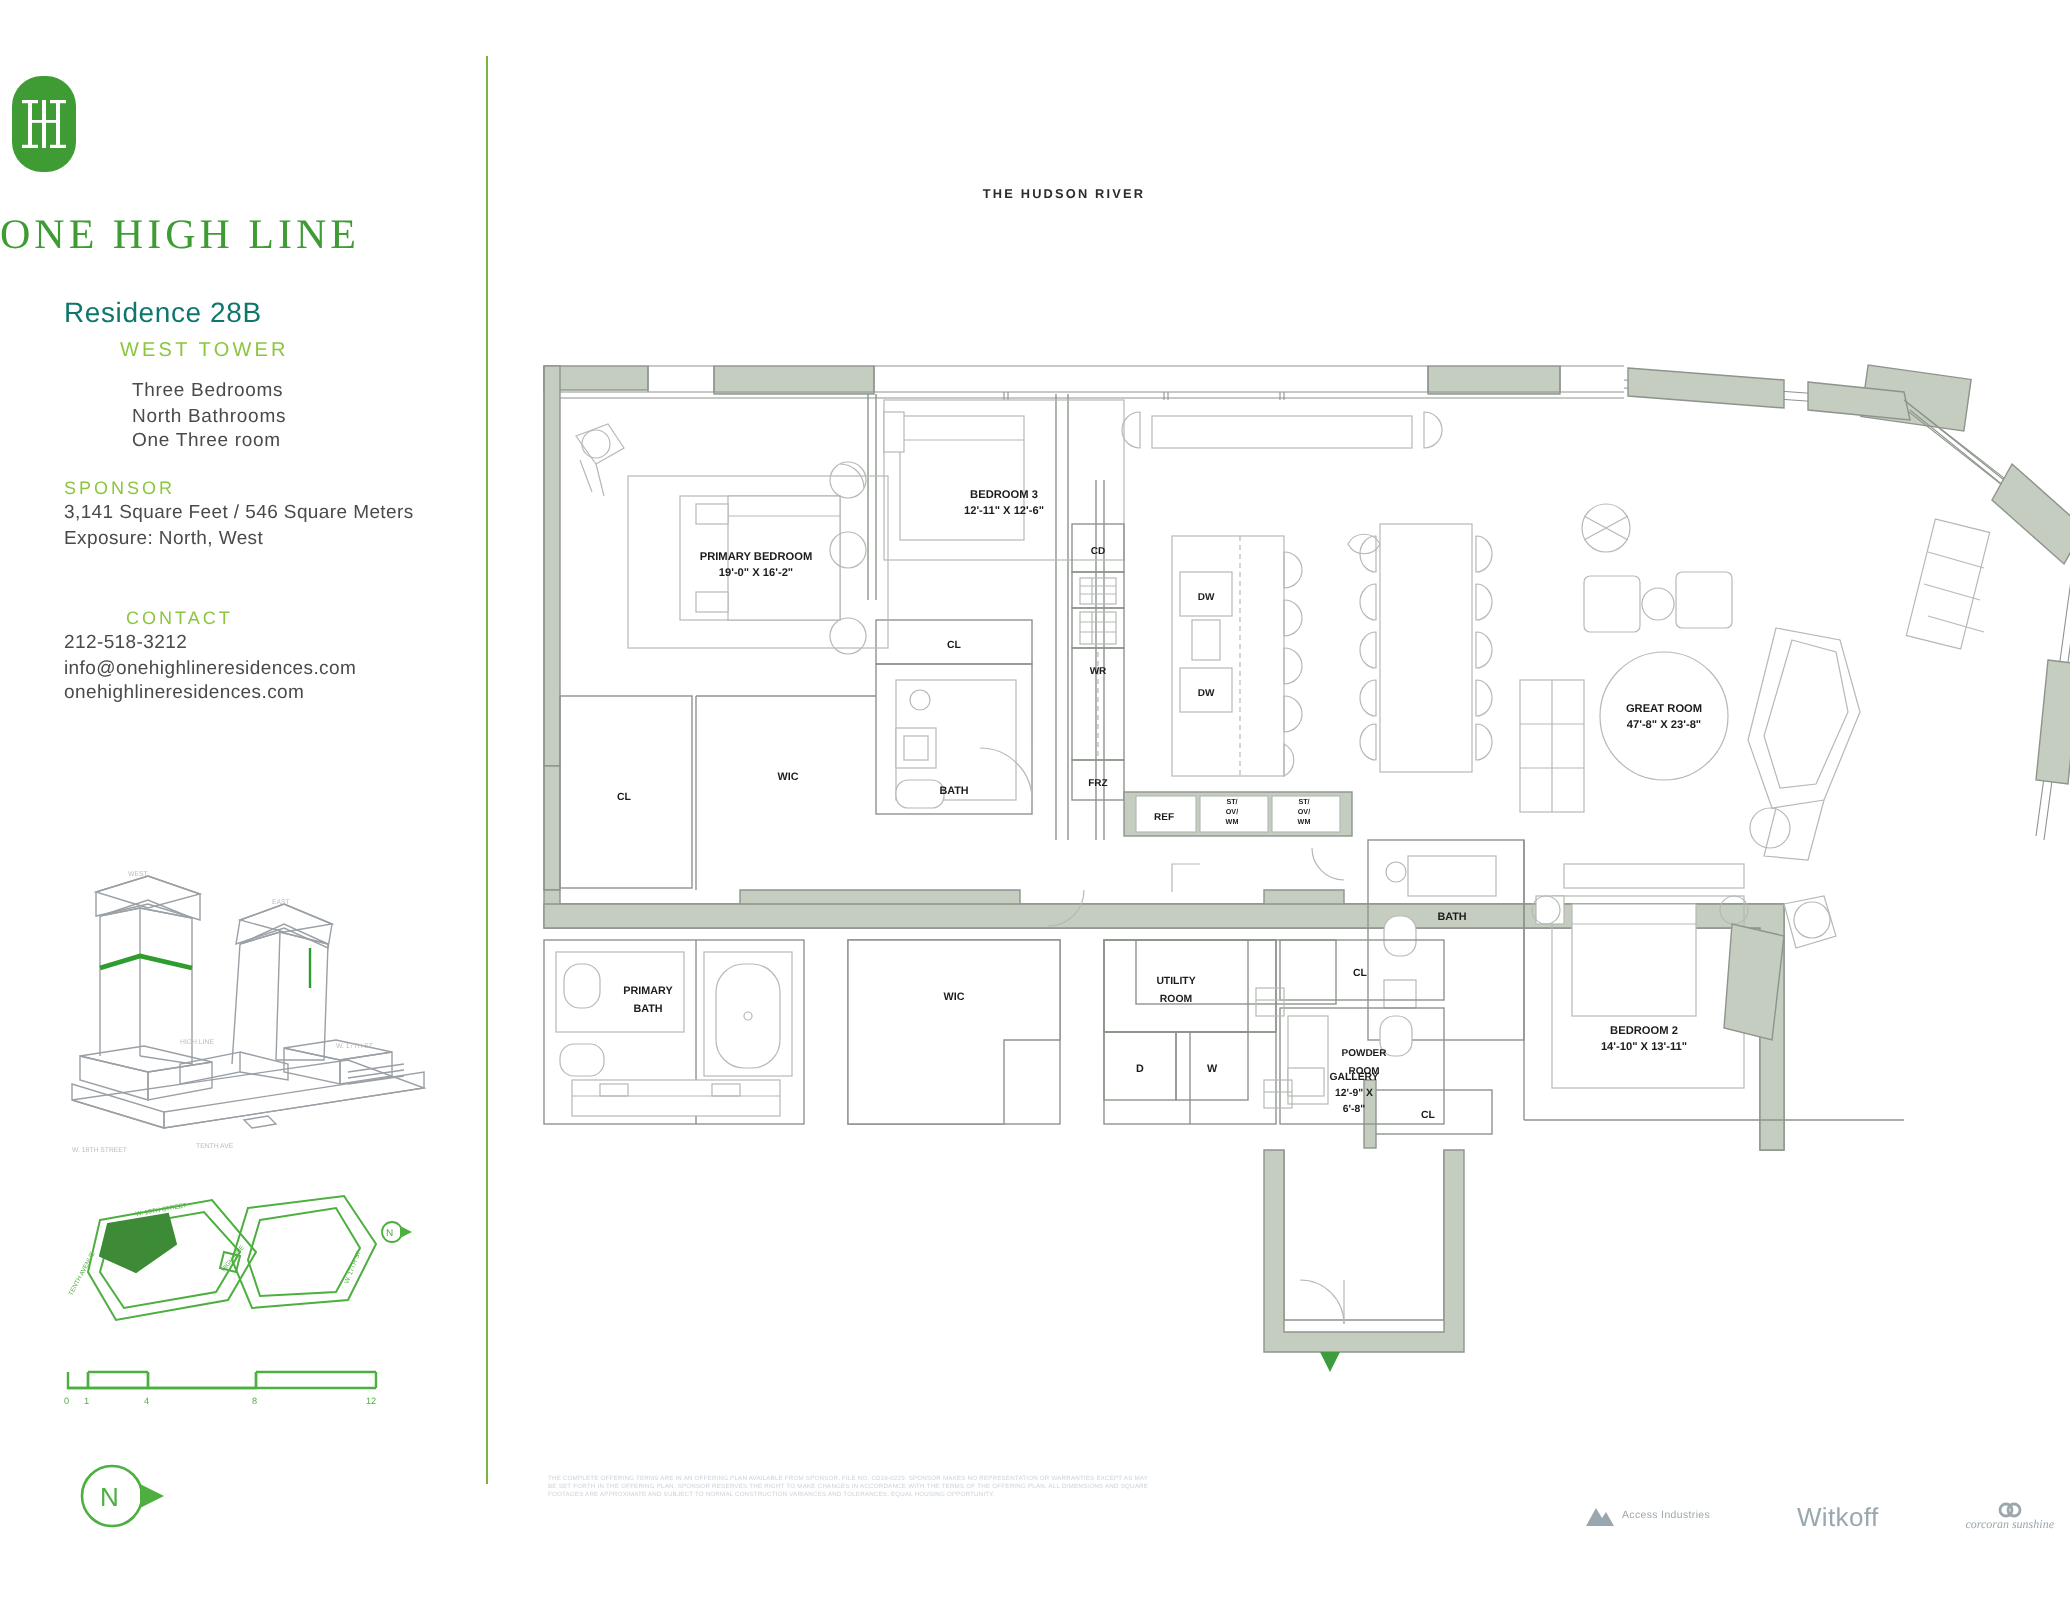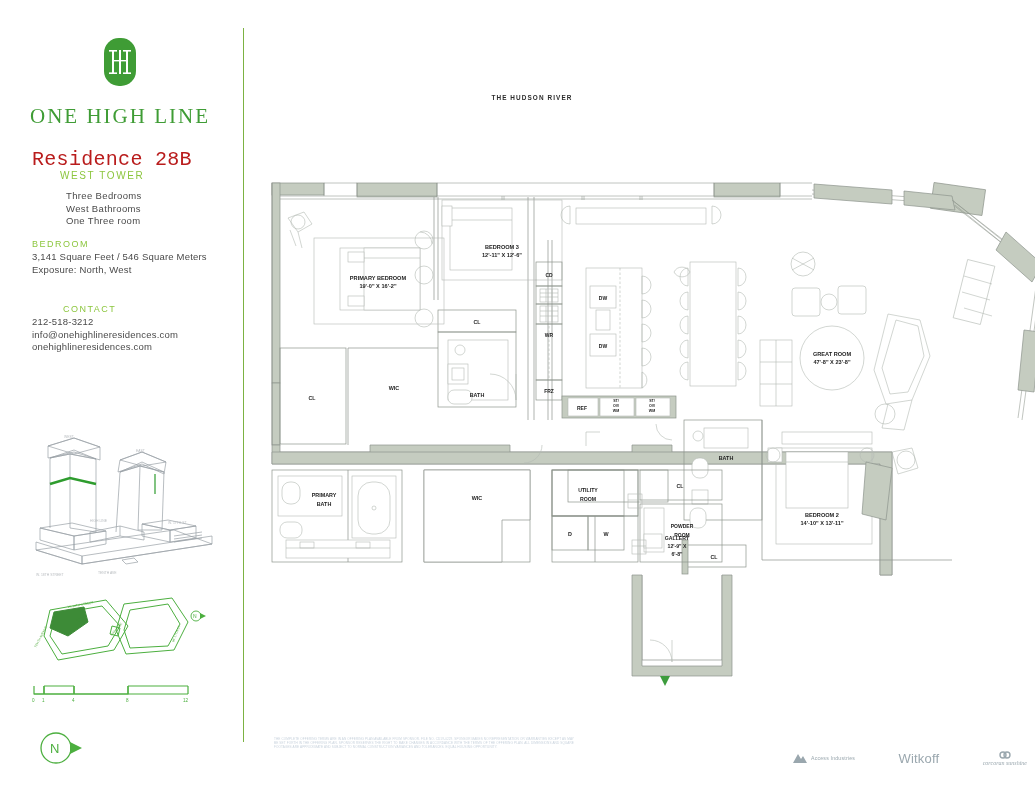--- a/index.html
+++ b/index.html
@@ -4,25 +4,25 @@
 <style>
   html,body{margin:0;padding:0;background:#ffffff;}
   body{width:1035px;height:800px;overflow:hidden;font-family:"Liberation Sans",sans-serif;position:relative;}
 
   .page{position:absolute;inset:0;background:#fff;}
 
   
   .sidebar{position:absolute;left:0;top:0;width:240px;height:800px;}
   .divider{position:absolute;left:243px;top:28px;width:1px;height:714px;background:#7cb242;}
 
-  .logo-wrap{position:absolute;left:0;top:38px;width:240px;text-align:center;}
+  .logo-wrap{position:absolute;left:0;top:38px;width:240px;text-align:left;}
   .logo-mark{width:44px;height:54px;display:inline-block;}
   .brand{margin-top:8px;font-family:"Liberation Serif",serif;font-size:21px;letter-spacing:2.0px;color:#3f9c35;white-space:nowrap;}
 
-  .res-title{position:absolute;left:32px;top:148px;font-family:Liberation Mono, monospace;font-size:20px;color:#b91c1c;letter-spacing:.3px;}
+  .res-title{position:absolute;left:32px;top:148px;font-family:Liberation Sans, sans-serif;font-size:14px;color:#0f766e;letter-spacing:.3px;}
   .res-sub{position:absolute;left:32px;top:170px;font-size:10px;letter-spacing:1.6px;color:#8cc63e;margin-left:28px;}
 
   .specs{position:absolute;left:32px;top:190px;font-size:9.5px;line-height:12.6px;color:#4a4a4a;letter-spacing:.35px;margin-left:34px;}
 
   .sec-label{font-size:9px;letter-spacing:1.5px;color:#8cc63e;}
   .interior-head{position:absolute;left:32px;top:239px;}
   .interior-body{position:absolute;left:32px;top:251px;font-size:9.5px;line-height:12.6px;color:#4a4a4a;letter-spacing:.2px;}
 
   .contact-head{position:absolute;left:15px;top:304px;margin-left:48px;}
   .contact-body{position:absolute;left:32px;top:316px;font-size:9.5px;line-height:12.6px;color:#4a4a4a;letter-spacing:.2px;}
@@ -64,25 +64,25 @@
         <rect x="16" y="22" width="12" height="1.4" fill="#fff"></rect>
       </svg>
       <div class="brand">ONE HIGH LINE</div>
     </div>
 
     <div class="res-title">Residence 28B</div>
     <div class="res-sub">WEST TOWER</div>
 
     <div class="specs">
       <div>Three Bedrooms</div>
-      <div>West Bathrooms</div>
+      <div>North Bathrooms</div>
       <div>One Three room</div>
     </div>
 
-    <div class="sec-label interior-head">BEDROOM</div>
+    <div class="sec-label interior-head">SPONSOR</div>
     <div class="interior-body">
       <div>3,141 Square Feet / 546 Square Meters</div>
       <div>Exposure: North, West</div>
     </div>
 
     <div class="sec-label contact-head">CONTACT</div>
     <div class="contact-body">
       <div>212-518-3212</div>
       <div>info@onehighlineresidences.com</div>
       <div>onehighlineresidences.com</div>

